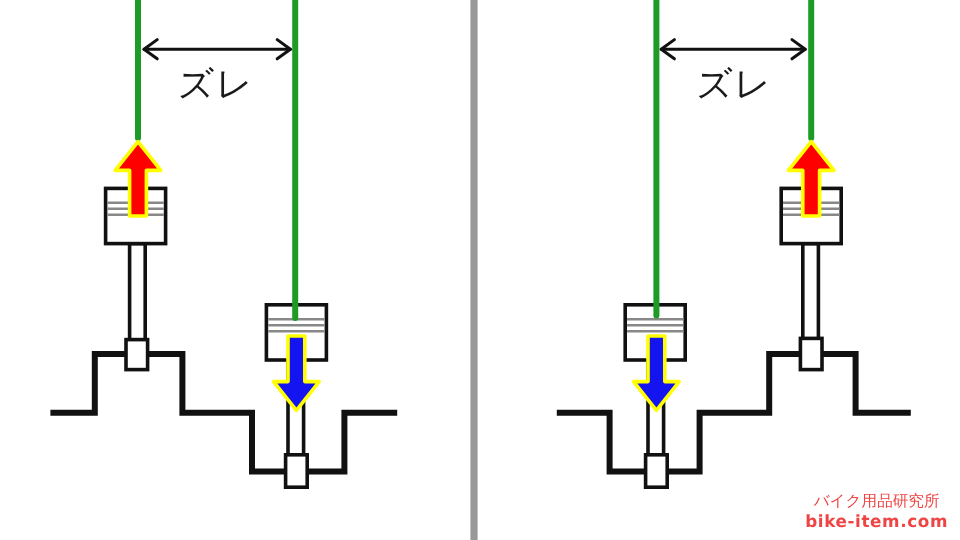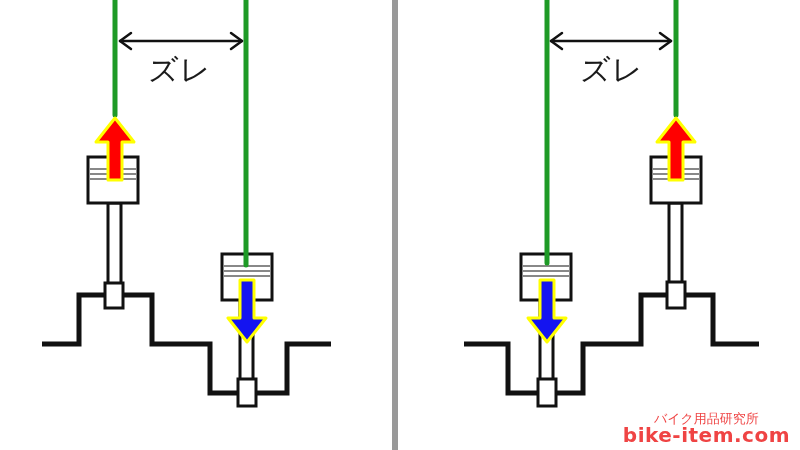--- a/index.html
+++ b/index.html
@@ -1,21 +1,21 @@
 <!DOCTYPE html>
 <html><head>
   <meta charset="utf-8">
   <style>
     html, body { margin: 0; padding: 0; background: #ffffff; }
     body { width: 800px; height: 450px; position: relative; overflow: hidden; font-family: "DejaVu Sans", sans-serif; }
     svg { position: absolute; left: 0; top: 0; }
     .label-zure { position: absolute; font-family: Liberation Sans, sans-serif; font-size: 30px; color: #1a1a1a; letter-spacing: 1px; }
     .watermark { position: absolute; right: 10px; bottom: 6px; text-align: center; color: #ef4444; font-family: "DejaVu Sans", sans-serif; line-height: 17px; }
     .watermark .jp { font-size: 13px; }
-    .watermark .url { font-size: 20px; font-weight: bold; letter-spacing: 0.5px; }
+    .watermark .url { font-size: 14px; font-weight: bold; letter-spacing: 0.5px; }
   </style>
 </head>
 <body>
 
 <svg width="800" height="450" viewBox="0 0 800 450">
   <defs>
     <g id="piston-head">
       <rect x="0" y="0" width="50" height="46" fill="#fff" stroke="#111" stroke-width="3"></rect>
       <line x1="1.5" y1="12" x2="48.5" y2="12" stroke="#888" stroke-width="2"></line>
       <line x1="1.5" y1="17" x2="48.5" y2="17" stroke="#888" stroke-width="2"></line>

